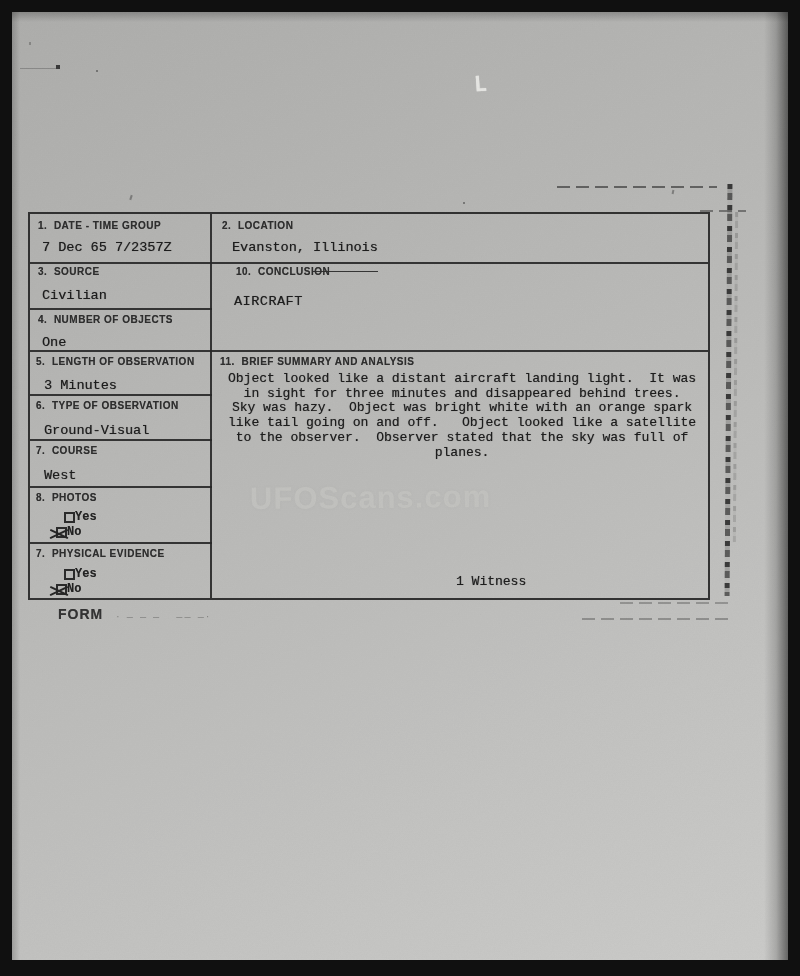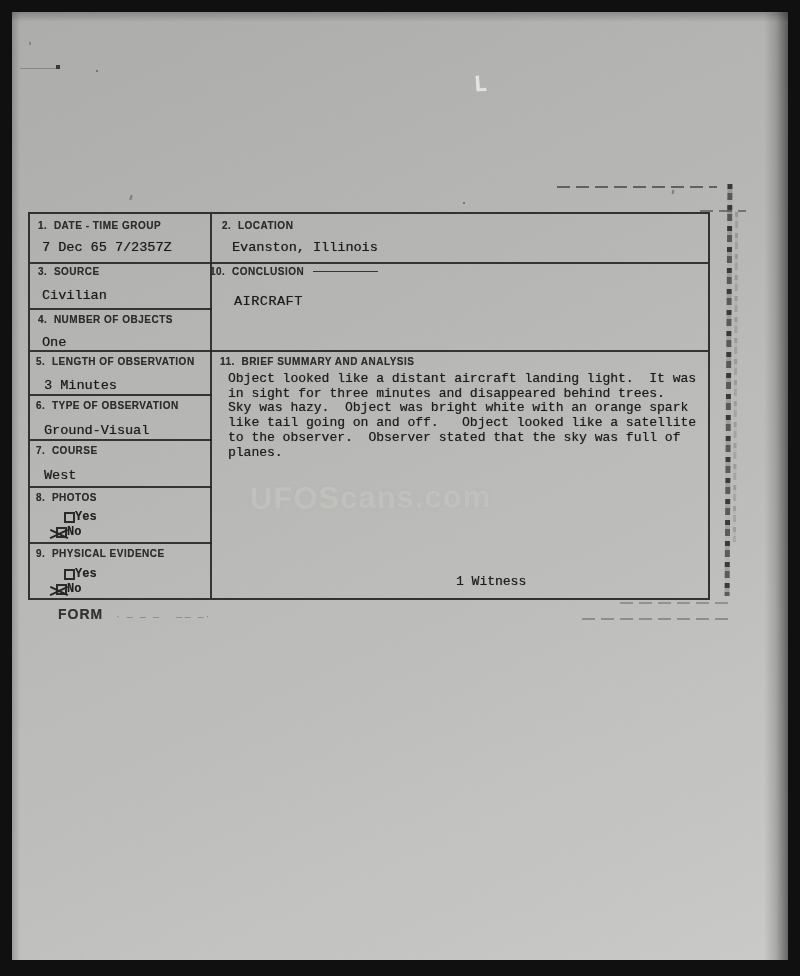--- a/index.html
+++ b/index.html
@@ -140,21 +140,21 @@
 
     <div class="flabel" style="left:192px;top:6px;">2.  LOCATION</div>
     <div class="fvalue" style="left:202px;top:26px;"><span>Evanston, </span><span class="uline">Illinois</span></div>
 
     <div class="flabel" style="left:8px;top:52px;">3.  SOURCE</div>
     <div class="fvalue" style="left:12px;top:74px;">Civilian</div>
 
     <div class="flabel" style="left:8px;top:100px;">4.  NUMBER OF OBJECTS</div>
     <div class="fvalue" style="left:12px;top:121px;">One</div>
 
-    <div class="flabel" style="left:180px;top:52px;">10.  CONCLUSION</div>
+    <div class="flabel" style="left:206px;top:52px;">10.  CONCLUSION</div>
     <div class="fvalue" style="left:204px;top:80px;letter-spacing:.5px;">AIRCRAFT</div>
 
     <div class="flabel" style="left:6px;top:142px;">5.  LENGTH OF OBSERVATION</div>
     <div class="fvalue" style="left:14px;top:164px;">3 Minutes</div>
 
     <div class="flabel" style="left:6px;top:186px;">6.  TYPE OF OBSERVATION</div>
     <div class="fvalue" style="left:14px;top:209px;">Ground-Visual</div>
 
     <div class="flabel" style="left:6px;top:231px;">7.  COURSE</div>
     <div class="fvalue" style="left:14px;top:254px;">West</div>
@@ -164,34 +164,34 @@
       <span class="cb"></span>
       <span class="cblabel">Yes</span>
     </div>
     <div class="cbrow" style="left:26px;top:311px;">
       <span class="cb">
           <span class="xmark"></span>
         </span>
       <span class="cblabel">No</span>
     </div>
 
-    <div class="flabel" style="left:6px;top:334px;">9.  PHYSICAL EVIDENCE</div>
+    <div class="flabel" style="left:6px;top:334px;">7.  PHYSICAL EVIDENCE</div>
     <div class="cbrow" style="left:34px;top:353px;">
       <span class="cb"></span>
       <span class="cblabel">Yes</span>
     </div>
     <div class="cbrow" style="left:26px;top:368px;">
       <span class="cb">
           <span class="xmark"></span>
         </span>
       <span class="cblabel">No</span>
     </div>
 
     <div class="flabel" style="left:190px;top:142px;">11.  BRIEF SUMMARY AND ANALYSIS</div>
-    <div class="para" style="left:198px;top:158px;">Object looked like a distant aircraft landing light.  It was
+    <div class="para" style="left:198px;top:158px;text-align:center;">Object looked like a distant aircraft landing light.  It was
 in sight for three minutes and disappeared behind trees.
 Sky was hazy.  Object was bright white with an orange spark
 like tail going on and off.   Object looked like a satellite
 to the observer.  Observer stated that the sky was full of
 planes.</div>
     <div class="para" style="left:426px;top:361px;">1 Witness</div>
   </div>
 
   <div class="footer-label">FORM</div>
   <div class="footer-faded">· – – –   –– –·</div>

